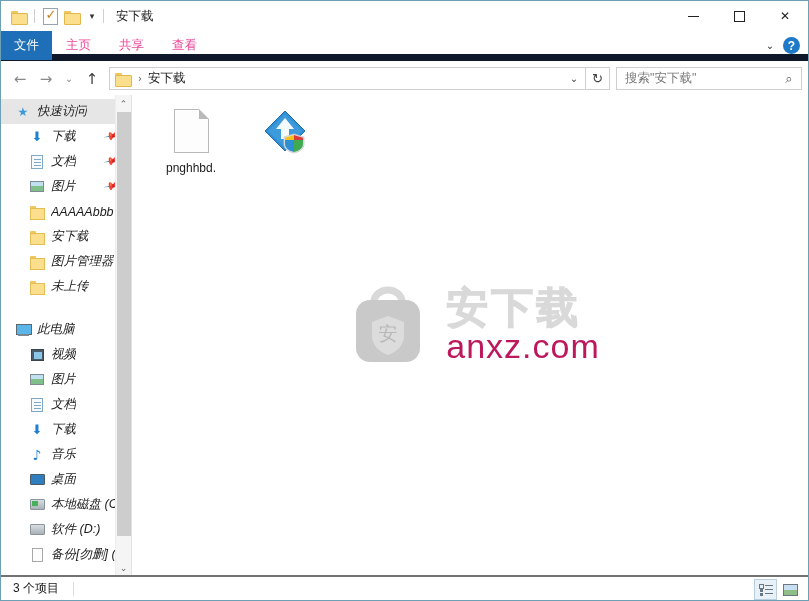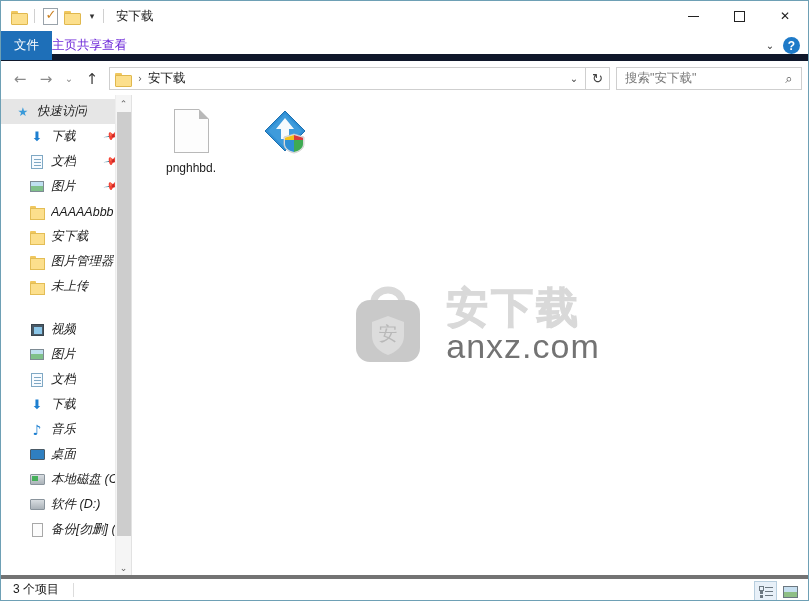--- a/index.html
+++ b/index.html
@@ -73,22 +73,22 @@
   
   .ribbon {
     position: absolute; top: 30px; left: 0;
     width: 100%; height: 30px;
     background: #ffffff;
     border-bottom: 7px solid #0f172a;
     display: flex; align-items: stretch;
   }
   .tab {
     display: flex; align-items: center; justify-content: center;
-    height: 29px; font-size: 12.5px; color: #6d28d9;
-    padding: 0 0; white-space: nowrap;
+    height: 29px; font-size: 12.5px; color: #ec4899;
+    padding: 0 14px; white-space: nowrap;
   }
   .tab.file {
     background: #1e6fb8; color: #ffffff; min-width: 51px; padding: 0 13px;
   }
   .ribbon-right {
     position: absolute; right: 0; top: 0; height: 29px;
     display: flex; align-items: center; gap: 2px; padding-right: 8px;
   }
   .ribbon-chevron {
     width: 22px; height: 22px; display: flex; align-items: center; justify-content: center;
@@ -318,21 +318,21 @@
   .fi-htm::after {
     content: ""; position: absolute; right: -1px; top: -1px;
     border-width: 0 10px 10px 0; border-style: solid;
     border-color: #ffffff #ffffff #b9b9b9 #b9b9b9;
   }
 
   
   .statusbar {
     position: absolute; bottom: 0; left: 0;
     width: 100%; height: 25px;
-    background: #ffffff; border-top: 4px solid #737373;
+    background: #ffffff; border-top: 2px solid #737373;
     display: flex; align-items: center;
   }
   .status-text {
     font-size: 12px; color: #1b1b1b; margin-left: 12px; white-space: nowrap;
   }
   .status-sep { width: 1px; height: 14px; background: #dcdcdc; margin-left: 14px; }
   .view-btns {
     position: absolute; right: 6px; top: 2px;
     display: flex; gap: 2px;
   }
@@ -369,21 +369,21 @@
     z-index: 1; pointer-events: none;
   }
   .wm-inner { display: flex; align-items: center; gap: 10px; transform: translateY(-12px); }
   .wm-text { display: flex; flex-direction: column; align-items: flex-start; }
   .wm-cn {
     font-size: 42px; color: #d9d9d9; letter-spacing: 3px;
     font-weight: bold; line-height: 46px;
     -webkit-text-stroke: 1px #d9d9d9;
   }
   .wm-en {
-    font-size: 34px; color: #737373; letter-spacing: 1px;
+    font-size: 34px; color: #be185d; letter-spacing: 1px;
     line-height: 34px; margin-top: -2px;
   }
 </style>
 </head>
 <body>
 
 <div class="window">
 
   <div class="titlebar">
     <div class="qat">
@@ -505,20 +505,26 @@
               <span class="ic-folder"></span>
             </span>
           <span class="sb-label">未上传</span>
         </div>
 
         <div class="gap"></div>
 
 
         <div class="gap"></div>
 
+        <div class="sb-row ind-top">
+          <span class="sb-ico">
+              <span class="ic-pc"></span>
+            </span>
+          <span class="sb-label">此电脑</span>
+        </div>
 
         <div class="sb-row ind-1">
           <span class="sb-ico">
               <span class="ic-video"></span>
             </span>
           <span class="sb-label">视频</span>
         </div>
 
         <div class="sb-row ind-1">
           <span class="sb-ico">

